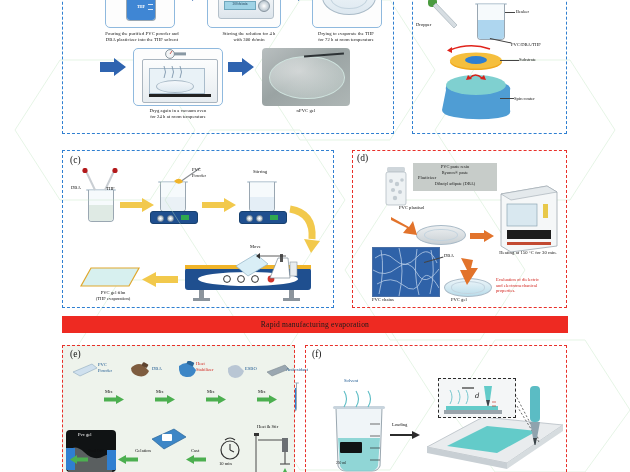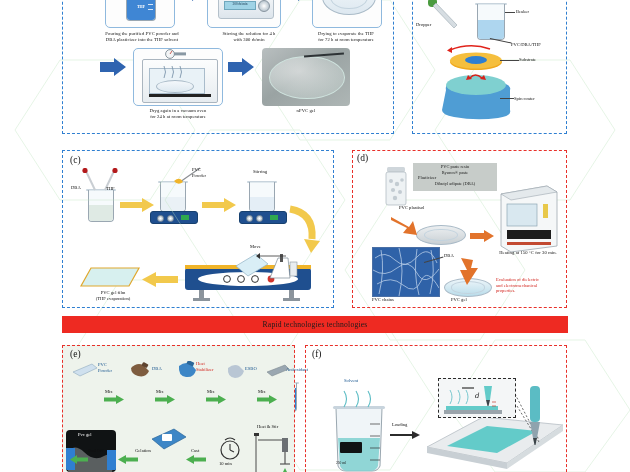--- a/index.html
+++ b/index.html
@@ -415,21 +415,21 @@
   </div>
   <div class="lbl" style="left:451px;top:297px;">PVC gel</div>
 
   <div class="lbl lbl-r" style="left:496px;top:277px;width:70px;">
     <span>Evaluation of dielectric</span><br>
     <span>and electromechanical</span><br>
     <span>properties.</span>
   </div>
 
   <div class="redband">
-    <span>Rapid technologies technologies</span>
+    <span>Rapid manufacturing evaporation</span>
   </div>
 
   <div class="panel pb-red" style="left:62px;top:345px;width:233px;height:132px;background:#eef3ec;"></div>
   <div class="plabel" style="left:70px;top:349px;">(e)</div>
 
   <svg style="position:absolute;left:72px;top:363px;z-index:4;" width="26" height="14" viewBox="0 0 26 14">
     <path d="M1 9 L20 1 L25 5 L8 13 Z" fill="#cfe0ee" stroke="#8fa9bd" stroke-width=".6"></path>
   </svg>
   <div class="lbl lbl-b" style="left:98px;top:362px;">
     <span>PVC</span><br>

